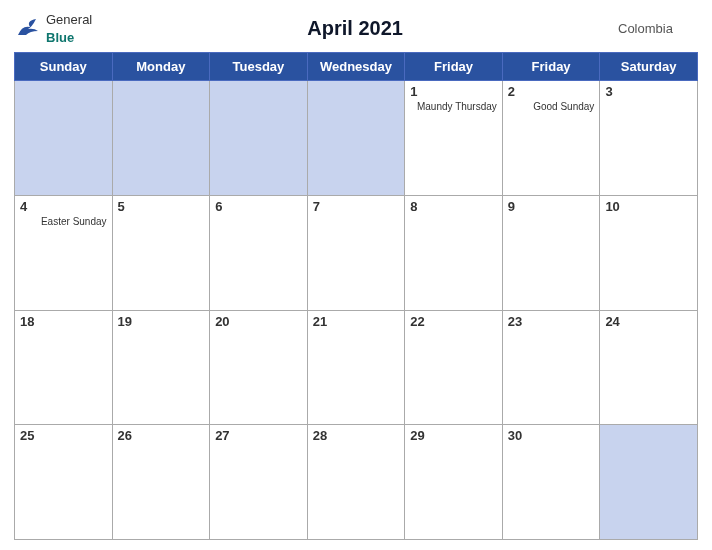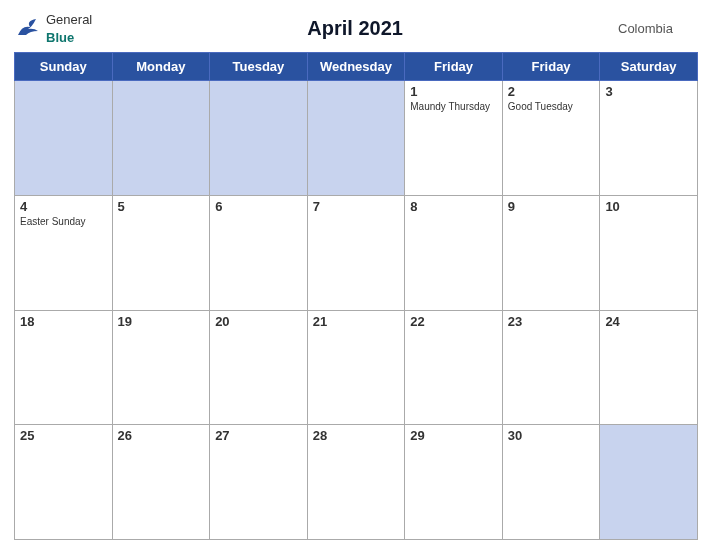--- a/index.html
+++ b/index.html
@@ -86,20 +86,21 @@
       font-size: 13px;
       color: #333;
       font-weight: bold;
       display: block;
     }
     .holiday-label {
       font-size: 10px;
       color: #333;
       display: block;
       margin-top: 2px;
+      text-align: right;
     }
     table {
       width: 100%;
       border-collapse: collapse;
     }
   </style>
 </head>
 <body>
 
 <div class="page">
@@ -134,21 +135,21 @@
           <td class="dark-bg"></td>
           <td class="dark-bg"></td>
           <td class="dark-bg"></td>
           <td class="dark-bg"></td>
           <td>
             <span class="day-number">1</span>
             <span class="holiday-label">Maundy Thursday</span>
           </td>
           <td>
             <span class="day-number">2</span>
-            <span class="holiday-label">Good Tuesday</span>
+            <span class="holiday-label">Good Sunday</span>
           </td>
           <td>
             <span class="day-number">3</span>
           </td>
         </tr>
         <tr>
           <td>
             <span class="day-number">4</span>
             <span class="holiday-label">Easter Sunday</span>
           </td>

